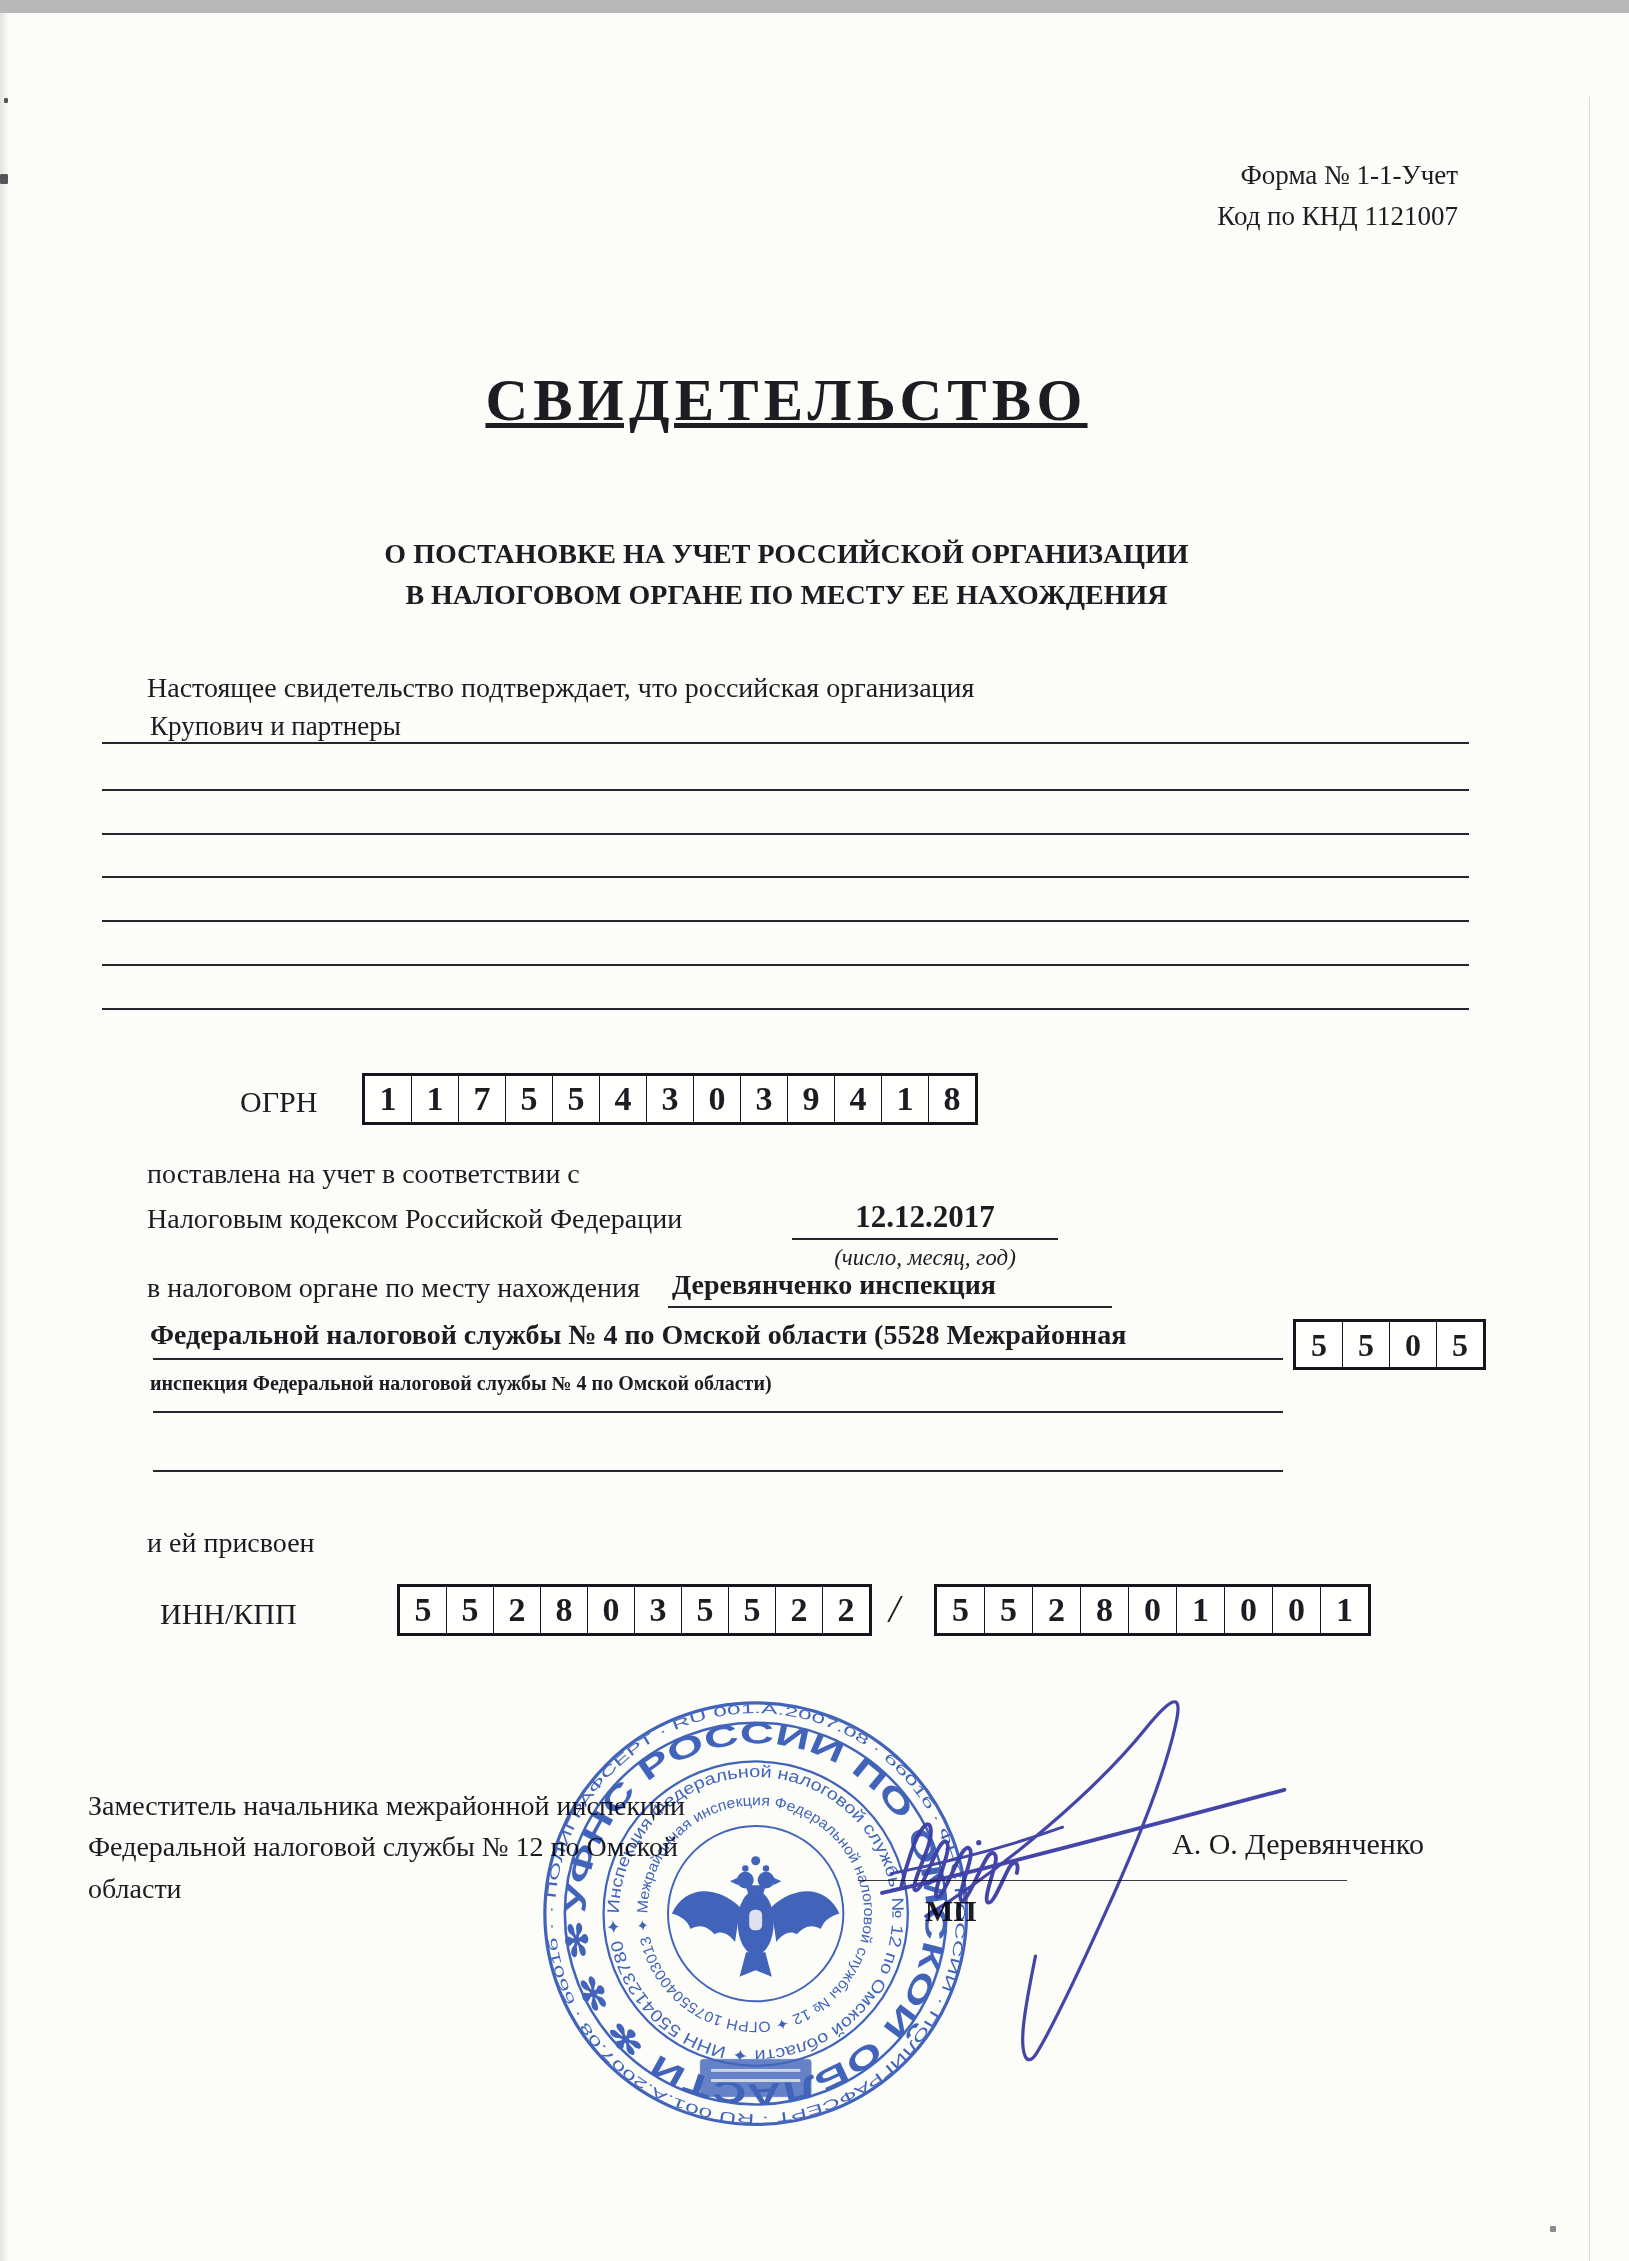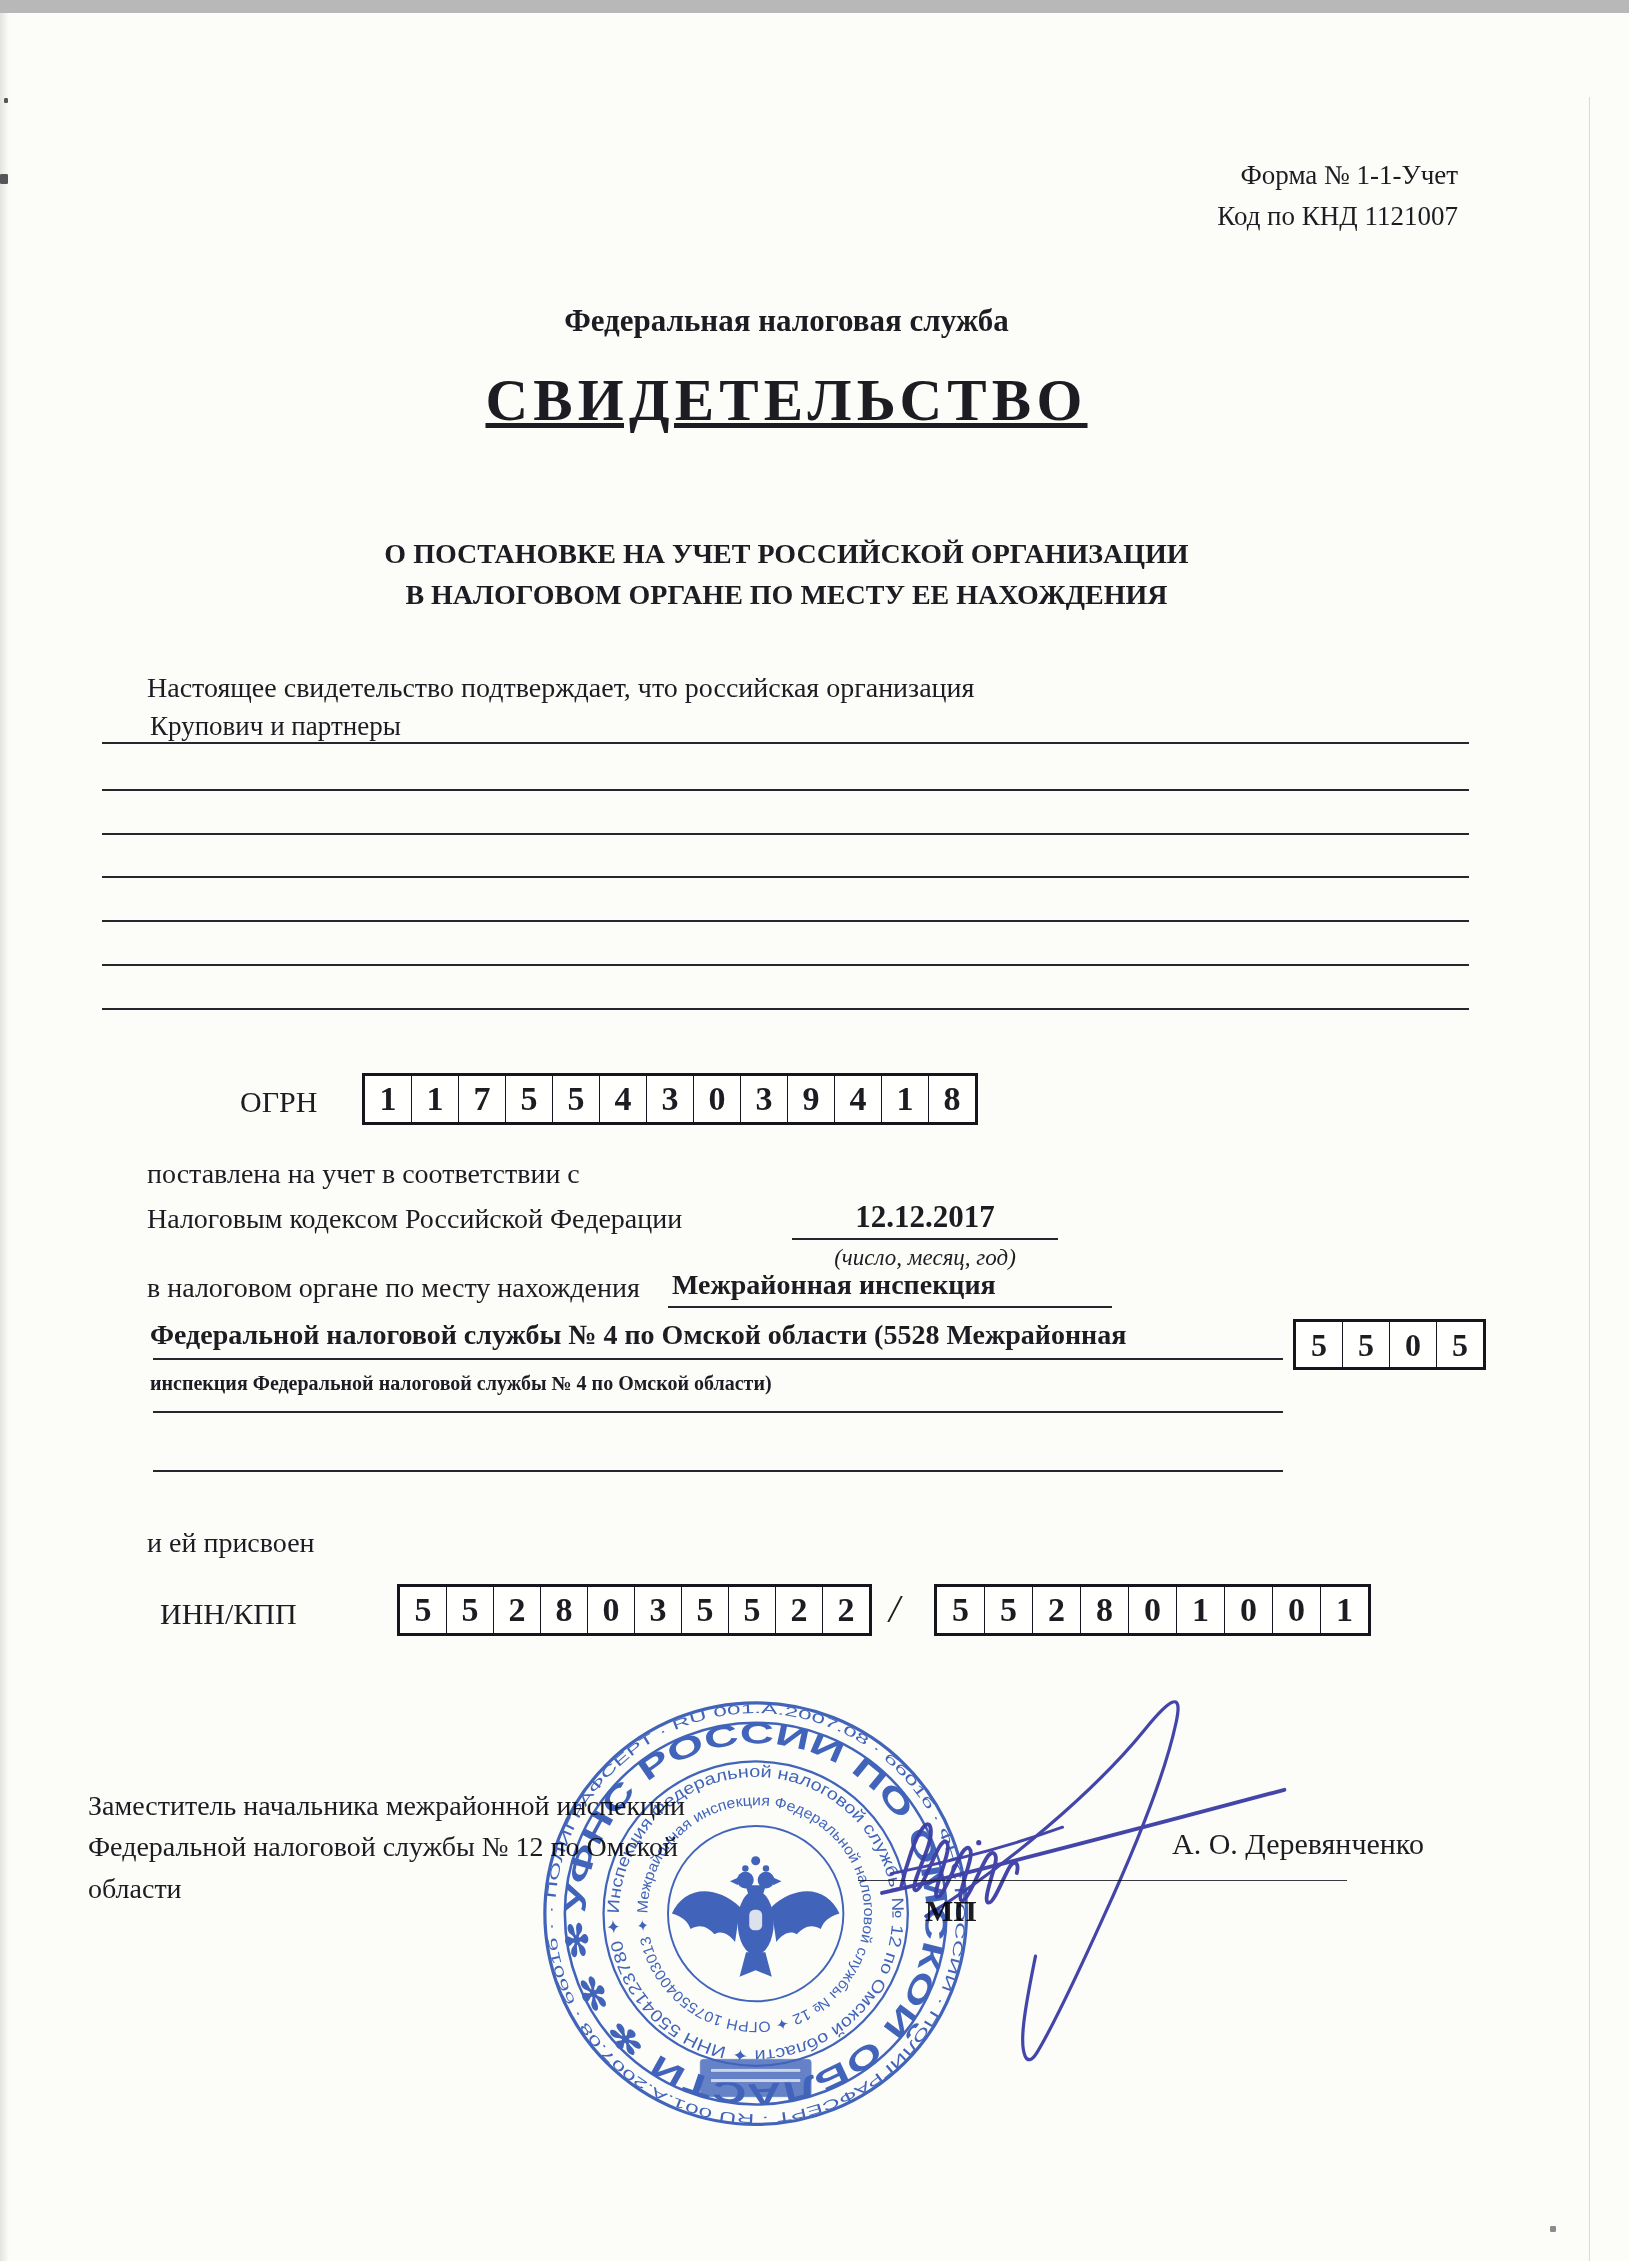--- a/index.html
+++ b/index.html
@@ -40,21 +40,20 @@
   <div class="edge-shadow-left"></div>
   <div class="edge-shadow-bottom"></div>
   <div class="artifact" style="left:1589px;top:84px;width:1.3px;height:2173px;"></div>
   <div class="speck" style="left:0;top:161px;width:8.4px;height:10.3px;"></div>
   <div class="speck" style="left:3.9px;top:85px;width:3.9px;height:4.5px;"></div>
   <div class="speck" style="left:1550px;top:2213px;width:5.8px;height:5.8px;background:#8a8a90;"></div>
 
   <div class="abs" style="left:1096px;top:147px;width:362px;text-align:right;font-size:27px;">Форма № 1-1-Учет</div>
   <div class="abs" style="left:1096px;top:188px;width:362px;text-align:right;font-size:27px;">Код по КНД 1121007</div>
 
-  <div class="abs ctr b" style="left:0;top:290px;width:1573px;font-size:31px;">Федеральная налоговая служба</div>
   <div class="abs ctr b" style="left:0;top:353px;width:1573px;font-size:59px;letter-spacing:5.2px;text-decoration:underline;">СВИДЕТЕЛЬСТВО</div>
   <div class="abs ctr b" style="left:0;top:525px;width:1573px;font-size:28px;">О ПОСТАНОВКЕ НА УЧЕТ РОССИЙСКОЙ ОРГАНИЗАЦИИ</div>
   <div class="abs ctr b" style="left:0;top:566px;width:1573px;font-size:28px;">В НАЛОГОВОМ ОРГАНЕ  ПО МЕСТУ ЕЕ НАХОЖДЕНИЯ</div>
 
   <div class="abs" style="left:147px;top:659px;font-size:28px;">Настоящее свидетельство подтверждает, что российская организация</div>
   <div class="abs" style="left:150px;top:698px;font-size:27px;">Крупович и партнеры</div>
 
   <div class="rule" style="left:102px;top:729px;width:1367px;"></div>
   <div class="rule" style="left:102px;top:776px;width:1367px;"></div>
   <div class="rule" style="left:102px;top:820px;width:1367px;"></div>
@@ -80,21 +79,21 @@
       <div class="cell">8</div>
     </div>
 
   <div class="abs" style="left:147px;top:1145px;font-size:28px;">поставлена на учет в соответствии с</div>
   <div class="abs" style="left:147px;top:1190px;font-size:28px;">Налоговым кодексом Российской Федерации</div>
   <div class="abs ctr b" style="left:793px;top:1186px;width:264px;font-size:31px;">12.12.2017</div>
   <div class="rule" style="left:792px;top:1225px;width:266px;"></div>
   <div class="abs ctr i" style="left:793px;top:1232px;width:264px;font-size:23px;">(число, месяц, год)</div>
 
   <div class="abs" style="left:147px;top:1259px;font-size:28px;">в налоговом органе по месту нахождения</div>
-  <div class="abs b" style="left:672px;top:1256px;font-size:28px;">Межрайонная инспекция</div>
+  <div class="abs b" style="left:672px;top:1256px;font-size:28px;">Деревянченко инспекция</div>
   <div class="rule" style="left:668px;top:1293px;width:444px;"></div>
 
   <div class="abs b" style="left:150px;top:1306px;font-size:28px;">Федеральной налоговой службы № 4 по Омской области (5528 Межрайонная</div>
   <div class="digit-row small" style="left:1293px;top:1306px;">
       <div class="cell">5</div>
       <div class="cell">5</div>
       <div class="cell">0</div>
       <div class="cell">5</div>
     </div>
   <div class="rule" style="left:153px;top:1345px;width:1130px;"></div>

